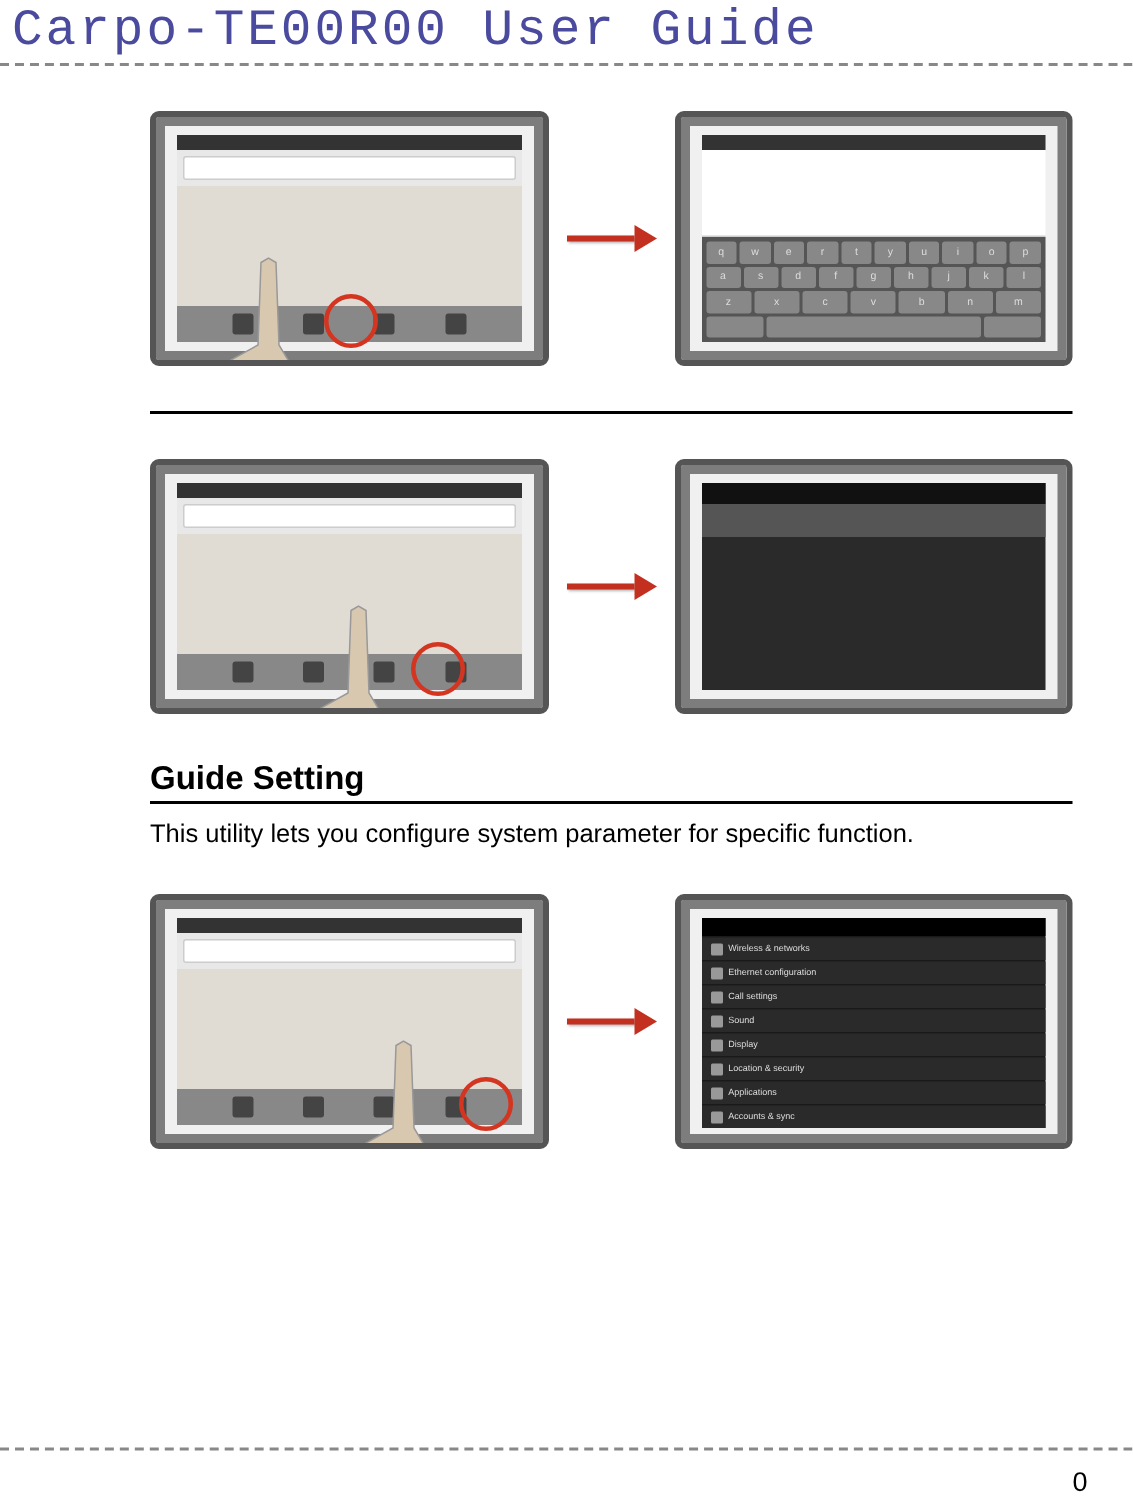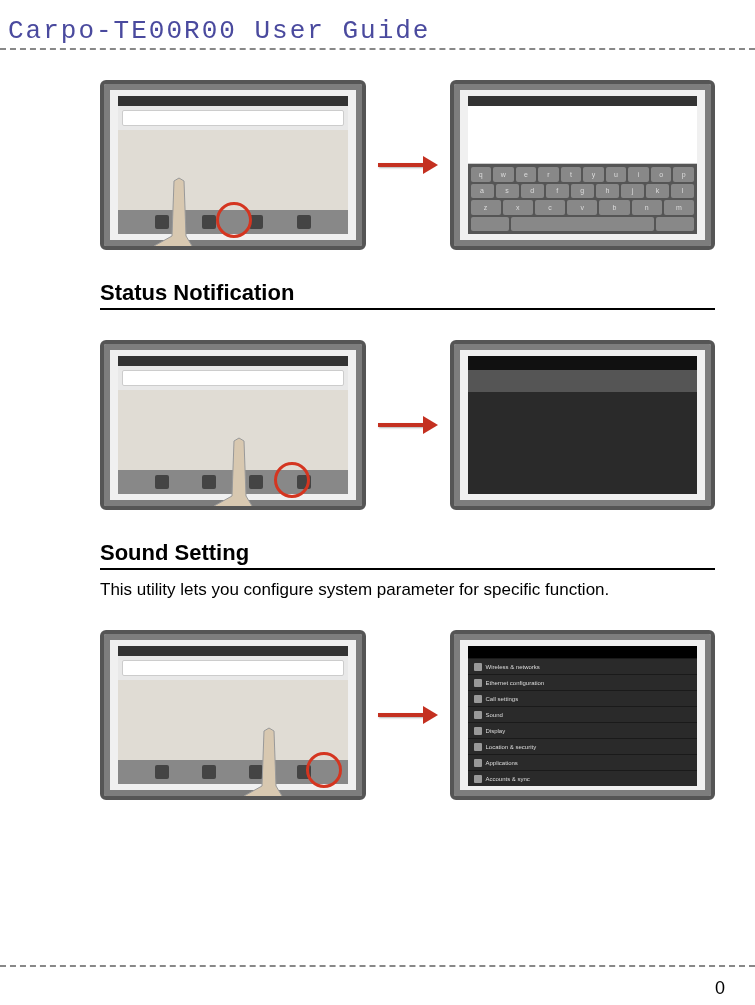--- a/index.html
+++ b/index.html
@@ -9,24 +9,24 @@
     }
     body {
       width: 755px;
       height: 1005px;
       background: white;
       font-family: Arial, sans-serif;
       position: relative;
     }
     .header {
       font-family: "Courier New", monospace;
-      font-size: 26px;
+      font-size: 34px;
       color: #4a4a9e;
       letter-spacing: 2px;
-      padding: 16px 8px 2px 8px;
+      padding: 2px 8px 2px 8px;
     }
     .dashed-line {
       border: none;
       border-top: 2px dashed #888;
       margin: 0;
       width: 100%;
     }
     .content {
       padding: 0 40px 0 100px;
     }
@@ -304,21 +304,20 @@
               <div class="key" style="flex:0.8"></div>
               <div class="key" style="flex:3"></div>
               <div class="key" style="flex:0.8"></div>
             </div>
           </div>
         </div>
       </div>
     </div>
   </div>
 
-  <div class="section-title">Status Notification</div>
   <hr class="section-rule">
 
   <div class="figure-row">
     <div class="screen">
       <div class="screen-inner">
         <div class="tablet-topbar"></div>
         <div class="tablet-addressbar"></div>
         <div class="tablet-body"></div>
         <div class="tablet-dock">
           <div class="dock-icon"></div>
@@ -339,21 +338,21 @@
     <div class="screen">
       <div class="screen-inner">
         <div class="notification-right">
           <div class="notif-header"></div>
           <div class="notif-panel"></div>
         </div>
       </div>
     </div>
   </div>
 
-  <div class="section-title">Sound Setting</div>
+  <div class="section-title">Guide Setting</div>
   <hr class="section-rule">
   <div class="section-text">This utility lets you configure system parameter for specific function.</div>
 
   <div class="figure-row">
     <div class="screen">
       <div class="screen-inner">
         <div class="tablet-topbar"></div>
         <div class="tablet-addressbar"></div>
         <div class="tablet-body"></div>
         <div class="tablet-dock">

